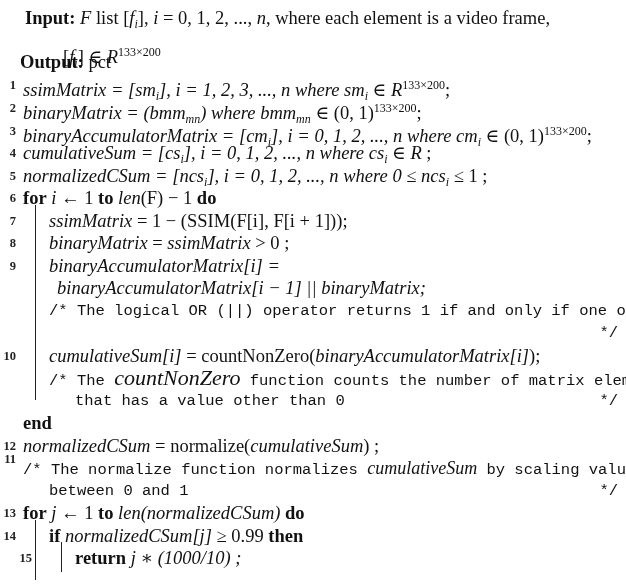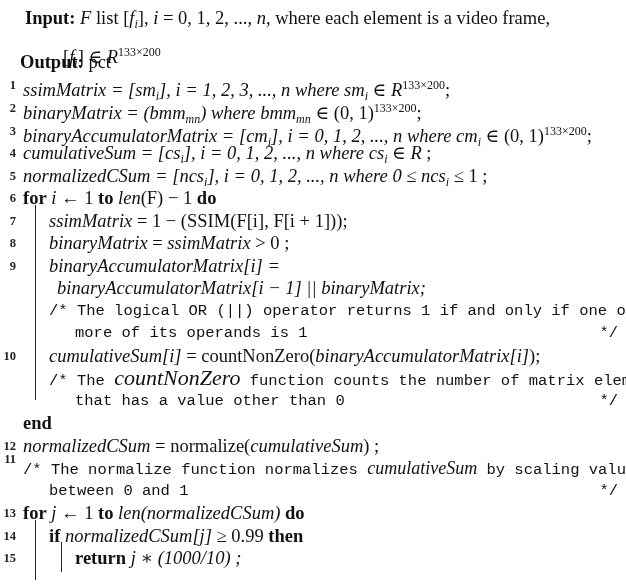--- a/index.html
+++ b/index.html
@@ -90,21 +90,20 @@
     <span style="position:absolute;left:49px;" class="it">binaryAccumulatorMatrix[i] =</span>
   </div>
   <div class="row" style="top:272px;">
     <span style="position:absolute;left:57px;" class="it">binaryAccumulatorMatrix[i − 1] || binaryMatrix;</span>
   </div>
 
   <div class="row" style="top:295px;">
     <span class="tt" style="position:absolute;left:49px;">/* The logical OR (||) operator returns 1 if and only if one or</span>
   </div>
   <div class="row" style="top:317px;width:626px;">
-    <span class="tt" style="position:absolute;left:75px;">more of its operands is 1</span>
     <span class="end-cm">*/</span>
   </div>
 
   <div class="row" style="top:340px;">
     <span class="ln" style="left:0;">10</span>
     <span style="position:absolute;left:49px;">
       <span class="it">cumulativeSum[i]</span><span> = countNonZero(</span><span class="it">binaryAccumulatorMatrix[i]</span><span>);</span>
     </span>
   </div>
 
@@ -147,19 +146,19 @@
   <div class="vbar" style="left:61px;top:542px;height:30px;"></div>
 
   <div class="row" style="top:520px;">
     <span class="ln" style="left:0;">14</span>
     <span style="position:absolute;left:49px;">
       <span class="b">if</span><span class="it"> normalizedCSum[j]</span><span> ≥ 0.99 </span><span class="b">then</span>
     </span>
   </div>
 
   <div class="row" style="top:542px;">
-    <span class="ln" style="left:0;">15</span>
+    <span class="ln" style="left:0;padding-left:16px;">15</span>
     <span style="position:absolute;left:75px;">
       <span class="b">return</span><span class="it"> j ∗ (1000/10) ;</span>
     </span>
   </div>
 
 </div>
 
 </body></html>

